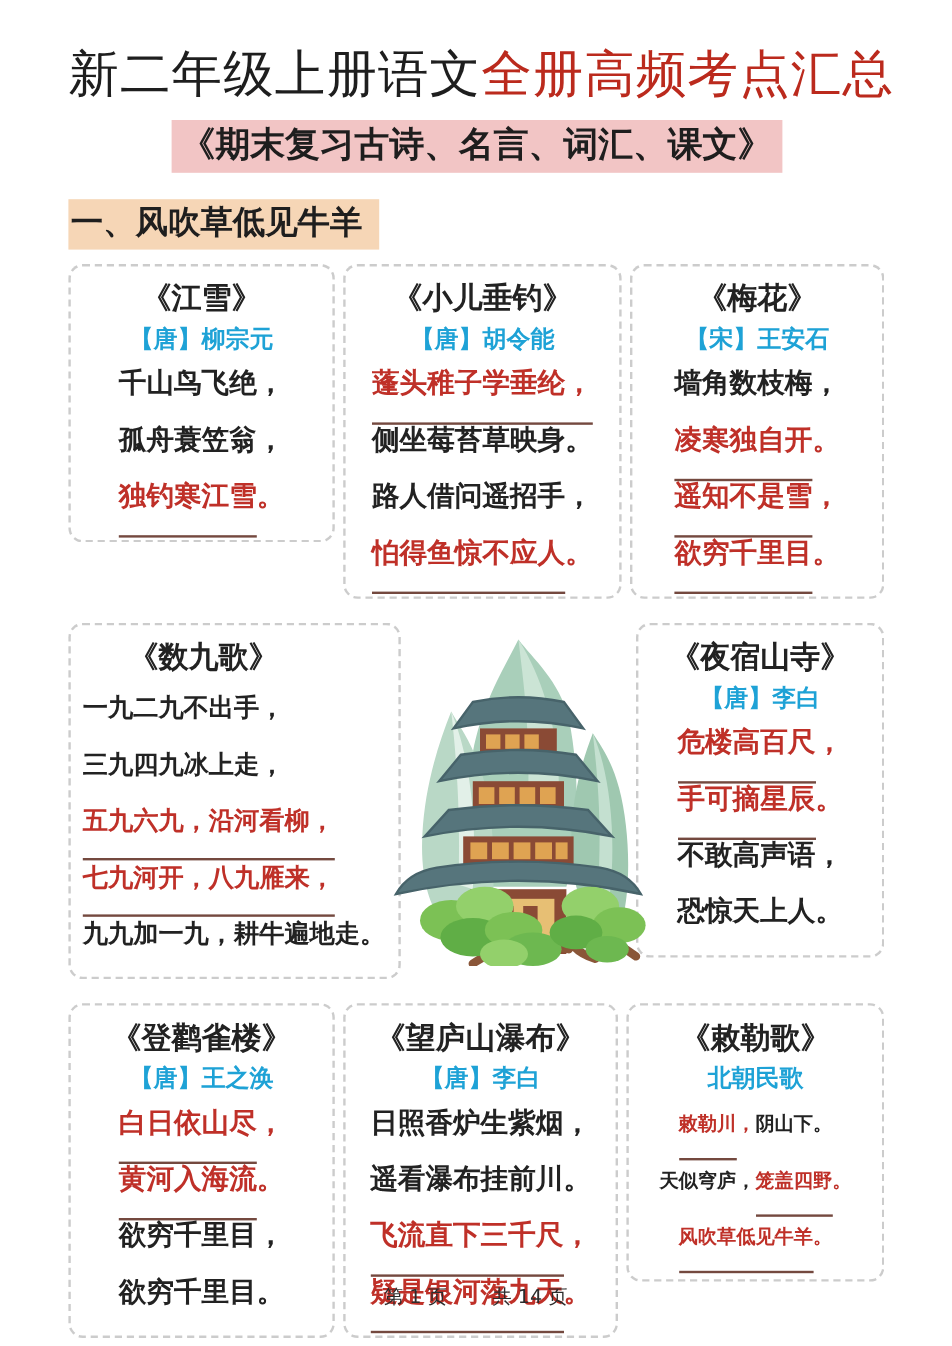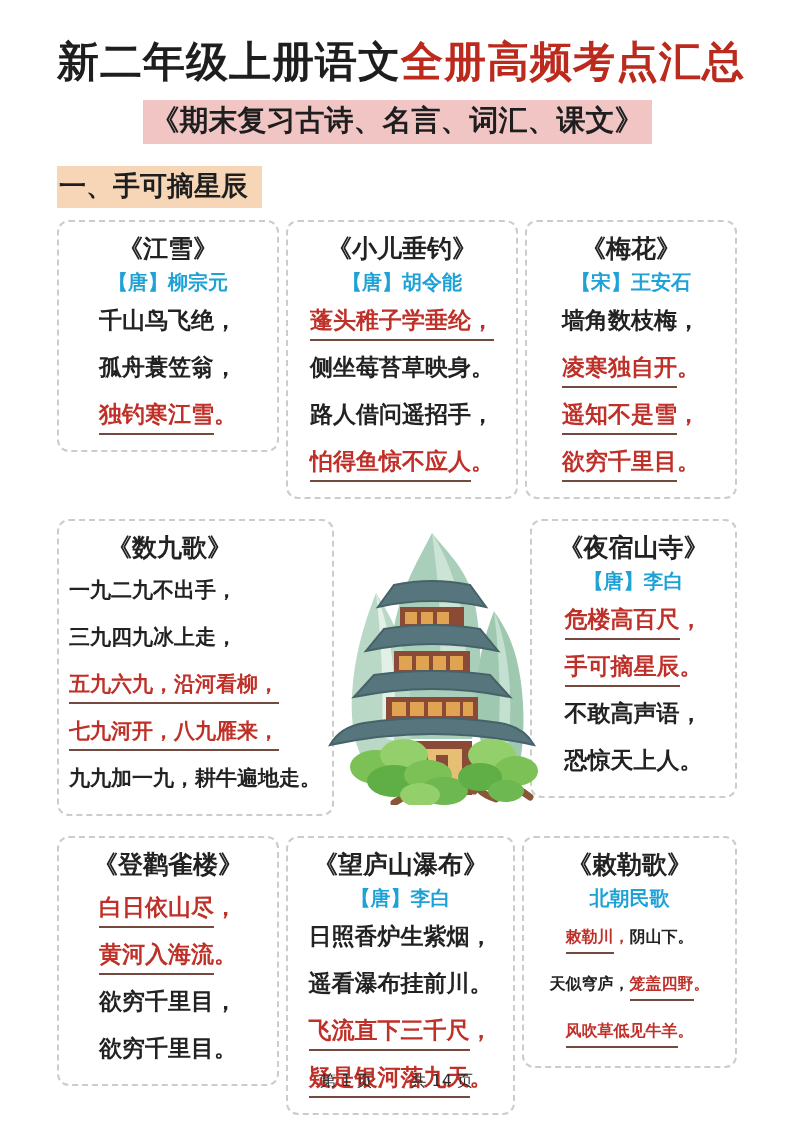--- a/index.html
+++ b/index.html
@@ -9,21 +9,21 @@
     color: #1e1e1e;
     overflow: hidden;
     position: relative;
   }
   .page { box-sizing: border-box; width: 793px; height: 1122px; padding: 38px 56px 0 57px; position: relative; }
 
   
   .page-title {
     text-align: center;
     font-size: 42px;
-    font-weight: 700;
+    font-weight: 400;
     letter-spacing: 1px;
     line-height: 1.15;
     white-space: nowrap;
   }
   .title-red { color: var(--title-red, #bb2a1d); }
 
   .subtitle-row { text-align: center; margin-top: 14px; }
   .subtitle-banner {
     display: inline-block;
     background: var(--subtitle-bg, #f2c5c5);
@@ -66,21 +66,21 @@
   }
   .poem-card.align-left { text-align: left; padding-left: 10px; }
   .poem-card.align-left .poem-card-title { text-align: center; padding-right: 56px; }
 
   .poem-card-title { font-size: 25px; font-weight: 700; color: #222; margin: 2px 0 3px; white-space: nowrap; }
   .poem-author { font-size: 20px; font-weight: 700; color: var(--author-blue, #1ea2d6); margin: 4px 0 1px; white-space: nowrap; }
   .poem-line { font-size: 23px; font-weight: 600; line-height: 47px; color: #222; white-space: nowrap; }
   .poem-card.small-text .poem-line { font-size: 21px; }
   .row-2 .cell-2 .poem-line { font-size: 16px; }
   .seg-red { color: var(--poem-red, #bf3028); }
-  .seg-u { border-bottom: 2px solid var(--underline, #74493f); padding-bottom: 6px; }
+  .seg-u { border-bottom: 2px solid var(--underline, #74493f); padding-bottom: 19px; }
 
   
   .illustration-cell { position: relative; overflow: visible; }
   .illustration-cell svg { position: absolute; left: 50%; top: 8px; transform: translateX(-50%); }
 
   
   .page-footer {
     position: absolute;
     left: 0; right: 0;
     bottom: 30px;
@@ -98,21 +98,21 @@
 
   <div class="page-title">
     <span>新二年级上册语文</span><span class="title-red">全册高频考点汇总</span>
   </div>
 
   <div class="subtitle-row">
     <span class="subtitle-banner">《期末复习古诗、名言、词汇、课文》</span>
   </div>
 
   <div class="section-row">
-    <span class="section-heading">一、手可摘星辰</span>
+    <span class="section-heading">一、风吹草低见牛羊</span>
   </div>
 
   <div class="poem-grid">
       <div class="poem-row row-0">
         <div class="poem-card cell-0">
           <div class="poem-card-title">《江雪》</div>
           <div class="poem-author">【唐】柳宗元</div>
           <div class="poem-line"><span class="seg-ink">千山鸟飞绝，</span></div>
           <div class="poem-line"><span class="seg-ink">孤舟蓑笠翁，</span></div>
           <div class="poem-line"><span class="seg-red seg-u">独钓寒江雪</span><span class="seg-red">。</span></div>
@@ -202,20 +202,21 @@
           <div class="poem-author">【唐】李白</div>
           <div class="poem-line"><span class="seg-red seg-u">危楼高百尺</span><span class="seg-red">，</span></div>
           <div class="poem-line"><span class="seg-red seg-u">手可摘星辰</span><span class="seg-red">。</span></div>
           <div class="poem-line"><span class="seg-ink">不敢高声语，</span></div>
           <div class="poem-line"><span class="seg-ink">恐惊天上人。</span></div>
         </div>
       </div>
       <div class="poem-row row-2">
         <div class="poem-card cell-0">
           <div class="poem-card-title">《登鹳雀楼》</div>
+          <div class="poem-author">【唐】王之涣</div>
           <div class="poem-line"><span class="seg-red seg-u">白日依山尽</span><span class="seg-red">，</span></div>
           <div class="poem-line"><span class="seg-red seg-u">黄河入海流</span><span class="seg-red">。</span></div>
           <div class="poem-line"><span class="seg-ink">欲穷千里目，</span></div>
           <div class="poem-line"><span class="seg-ink">欲穷千里目。</span></div>
         </div>
         <div class="poem-card cell-1">
           <div class="poem-card-title">《望庐山瀑布》</div>
           <div class="poem-author">【唐】李白</div>
           <div class="poem-line"><span class="seg-ink">日照香炉生紫烟，</span></div>
           <div class="poem-line"><span class="seg-ink">遥看瀑布挂前川。</span></div>

